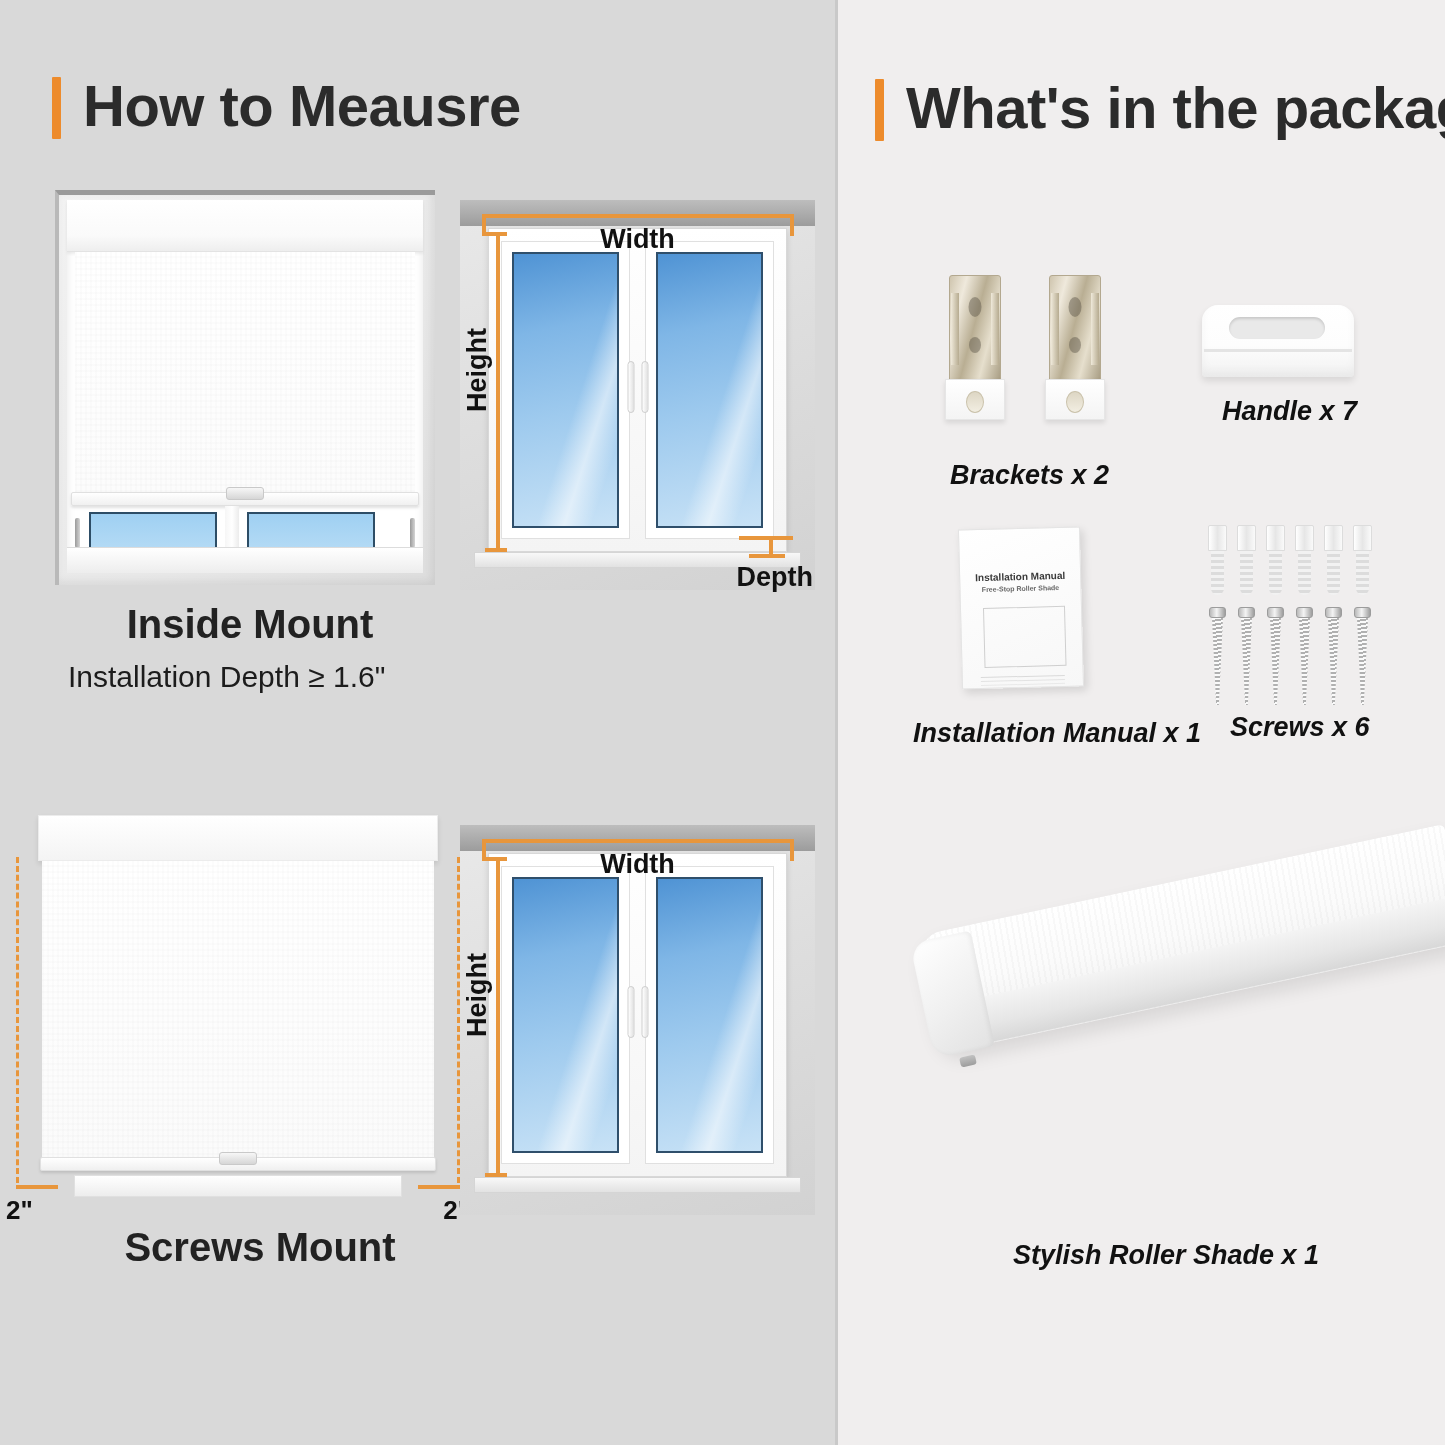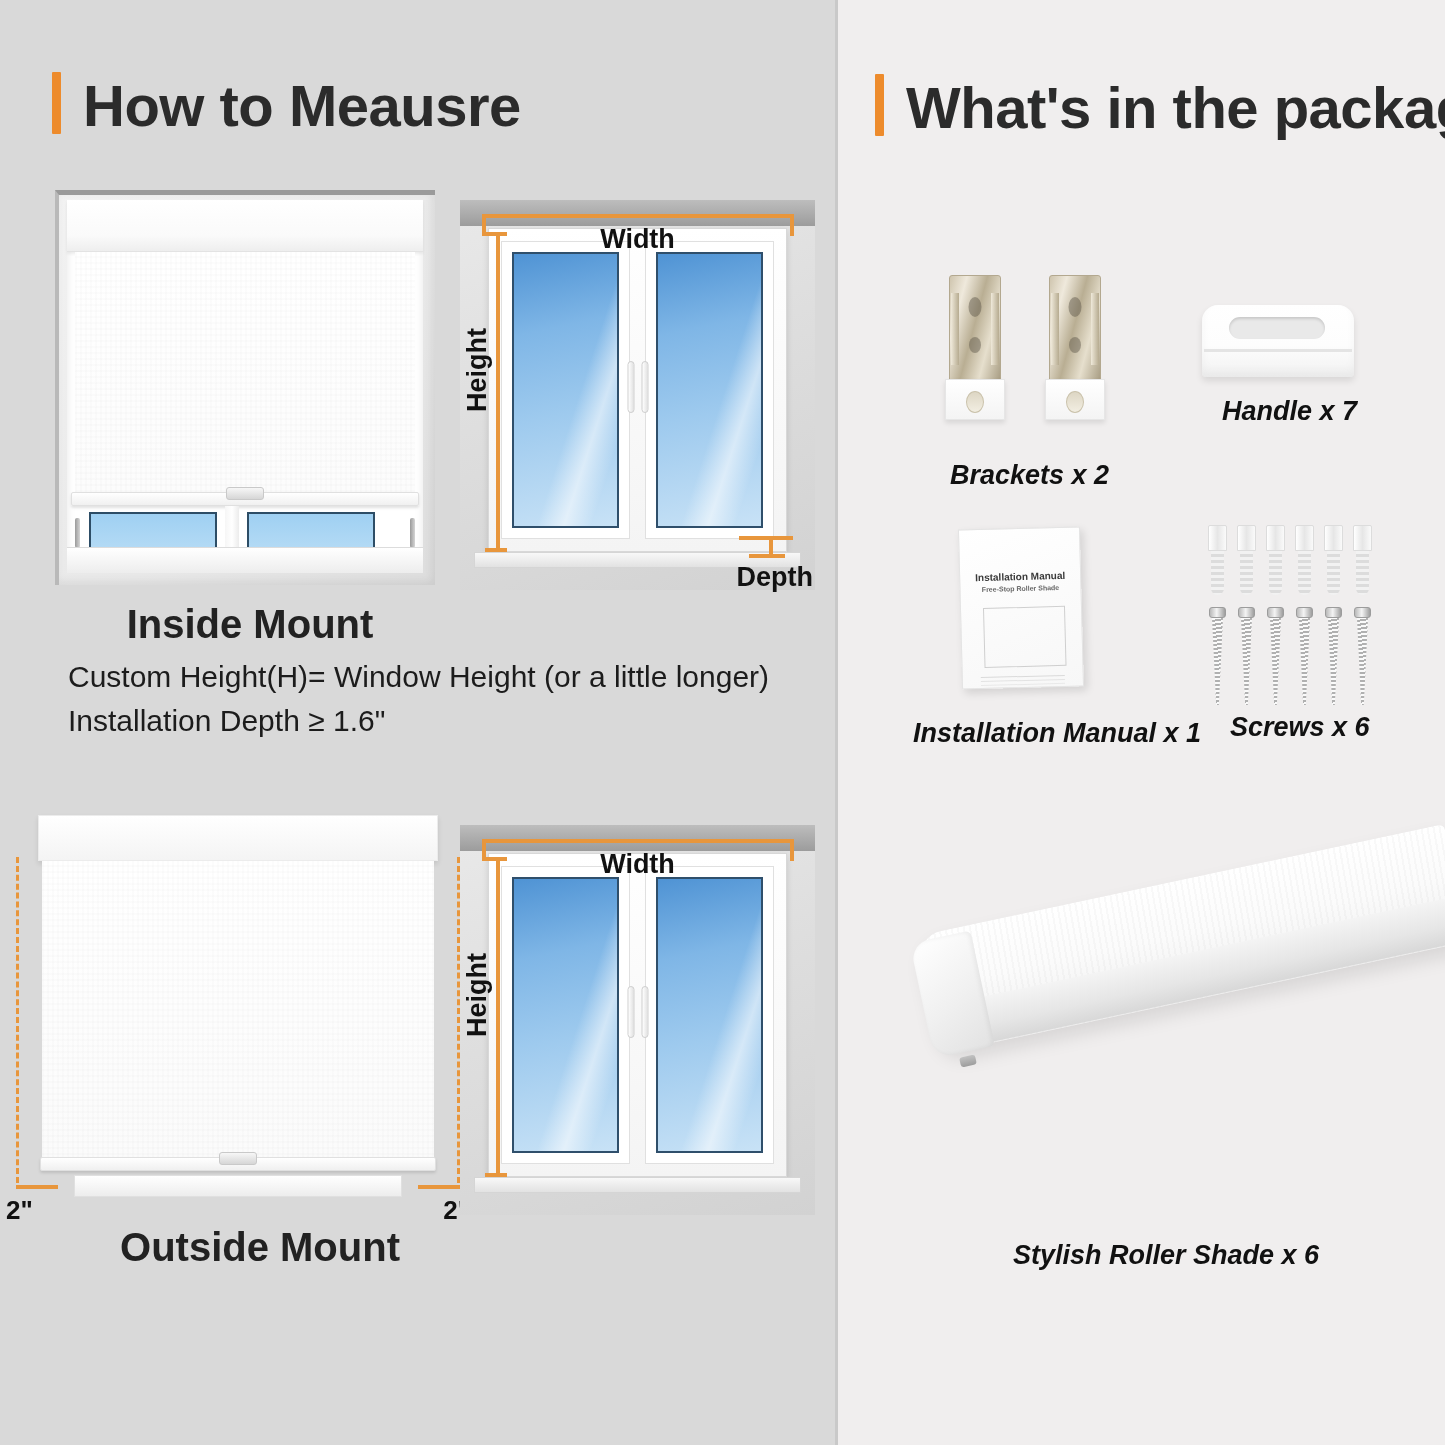--- a/index.html
+++ b/index.html
@@ -11,21 +11,21 @@
     position:relative;
   }
   .stage { position:absolute; inset:0; display:flex; }
 
   
   .panel-left  { width:835px; height:1445px; background:#d9d9d9; position:relative; }
   .divider     { width:3px; height:1445px; background:#c9c9c9; }
   .panel-right { flex:1; height:1445px; background:#f0eeee; position:relative; }
 
   
-  .heading { position:absolute; display:flex; align-items:flex-start; gap:22px; }
+  .heading { position:absolute; display:flex; align-items:flex-end; gap:22px; }
   .accent-bar { width:9px; height:62px; background:#ED8B2C; border-radius:1px; }
   .heading-text {
     font-size:58px; font-weight:bold; color:#2b2b2b; letter-spacing:-0.5px;
     white-space:nowrap;
   }
   #h-left  { left:52px; top:72px; }
   #h-right { left:872px; top:74px; }
 
   
   .mount-block { position:absolute; }
@@ -372,21 +372,20 @@
 
         <div class="dim-h-line" style="right:22px; top:336px; width:54px;"></div>
         <div class="dim-v-line" style="right:42px; top:336px; height:20px;"></div>
         <div class="dim-h-line" style="right:30px; top:354px; width:36px;"></div>
         <div class="dim-label" style="right:2px; top:362px;">Depth</div>
       </div>
 
       <div class="mount-title" style="position:absolute; left:0; top:412px; width:500px;">Inside Mount</div>
 
       <div class="mount-lines" style="position:absolute; left:68px; top:465px; width:760px;">
-        <div>Custom Height(H)= Window Height (or a little longer)</div>
         <div>Installation Depth ≥ 1.6"</div>
       </div>
     </div>
 
     <div class="mount-block" id="outside-block">
 
       <div class="shade-fig" style="left:38px; top:0; width:400px; height:390px;">
 
         <div style="position:absolute; left:0; right:0; top:10px; height:46px;
                     background:linear-gradient(180deg,#ffffff,#f4f4f4);
@@ -437,21 +436,21 @@
         <div class="dim-cap-v" style="left:22px; top:14px;"></div>
         <div class="dim-cap-v" style="left:330px; top:14px;"></div>
         <div class="dim-label" style="left:50%; top:24px; transform:translateX(-50%);">Width</div>
 
         <div class="dim-v-line" style="left:36px; top:32px; height:320px;"></div>
         <div class="dim-cap-h" style="left:25px; top:32px;"></div>
         <div class="dim-cap-h" style="left:25px; top:348px;"></div>
         <div class="dim-label vert" style="left:2px; top:128px;">Height</div>
       </div>
 
-      <div class="mount-title" style="position:absolute; left:0; top:420px; width:520px;">Outside Mount</div>
+      <div class="mount-title" style="position:absolute; left:0; top:420px; width:520px;">Screws Mount</div>
 
       <div class="mount-lines" style="position:absolute; left:68px; top:475px; width:760px;">
       </div>
     </div>
   </div>
 
   <div class="divider"></div>
 
   <div class="panel-right">
 
@@ -552,16 +551,16 @@
         </div>
     </div>
     <div class="pkg-label" style="left:392px; top:712px;">Screws  x 6</div>
 
     <div class="roller-wrap" style="left:70px; top:880px;">
       <div class="roller-tube"></div>
       <div class="roller-under"></div>
       <div class="roller-cap"></div>
       <div class="roller-pin"></div>
     </div>
-    <div class="pkg-label" style="left:175px; top:1240px;">Stylish Roller Shade x 6</div>
+    <div class="pkg-label" style="left:175px; top:1240px;">Stylish Roller Shade x 1</div>
 
   </div>
 </div>
 
 </body></html>

